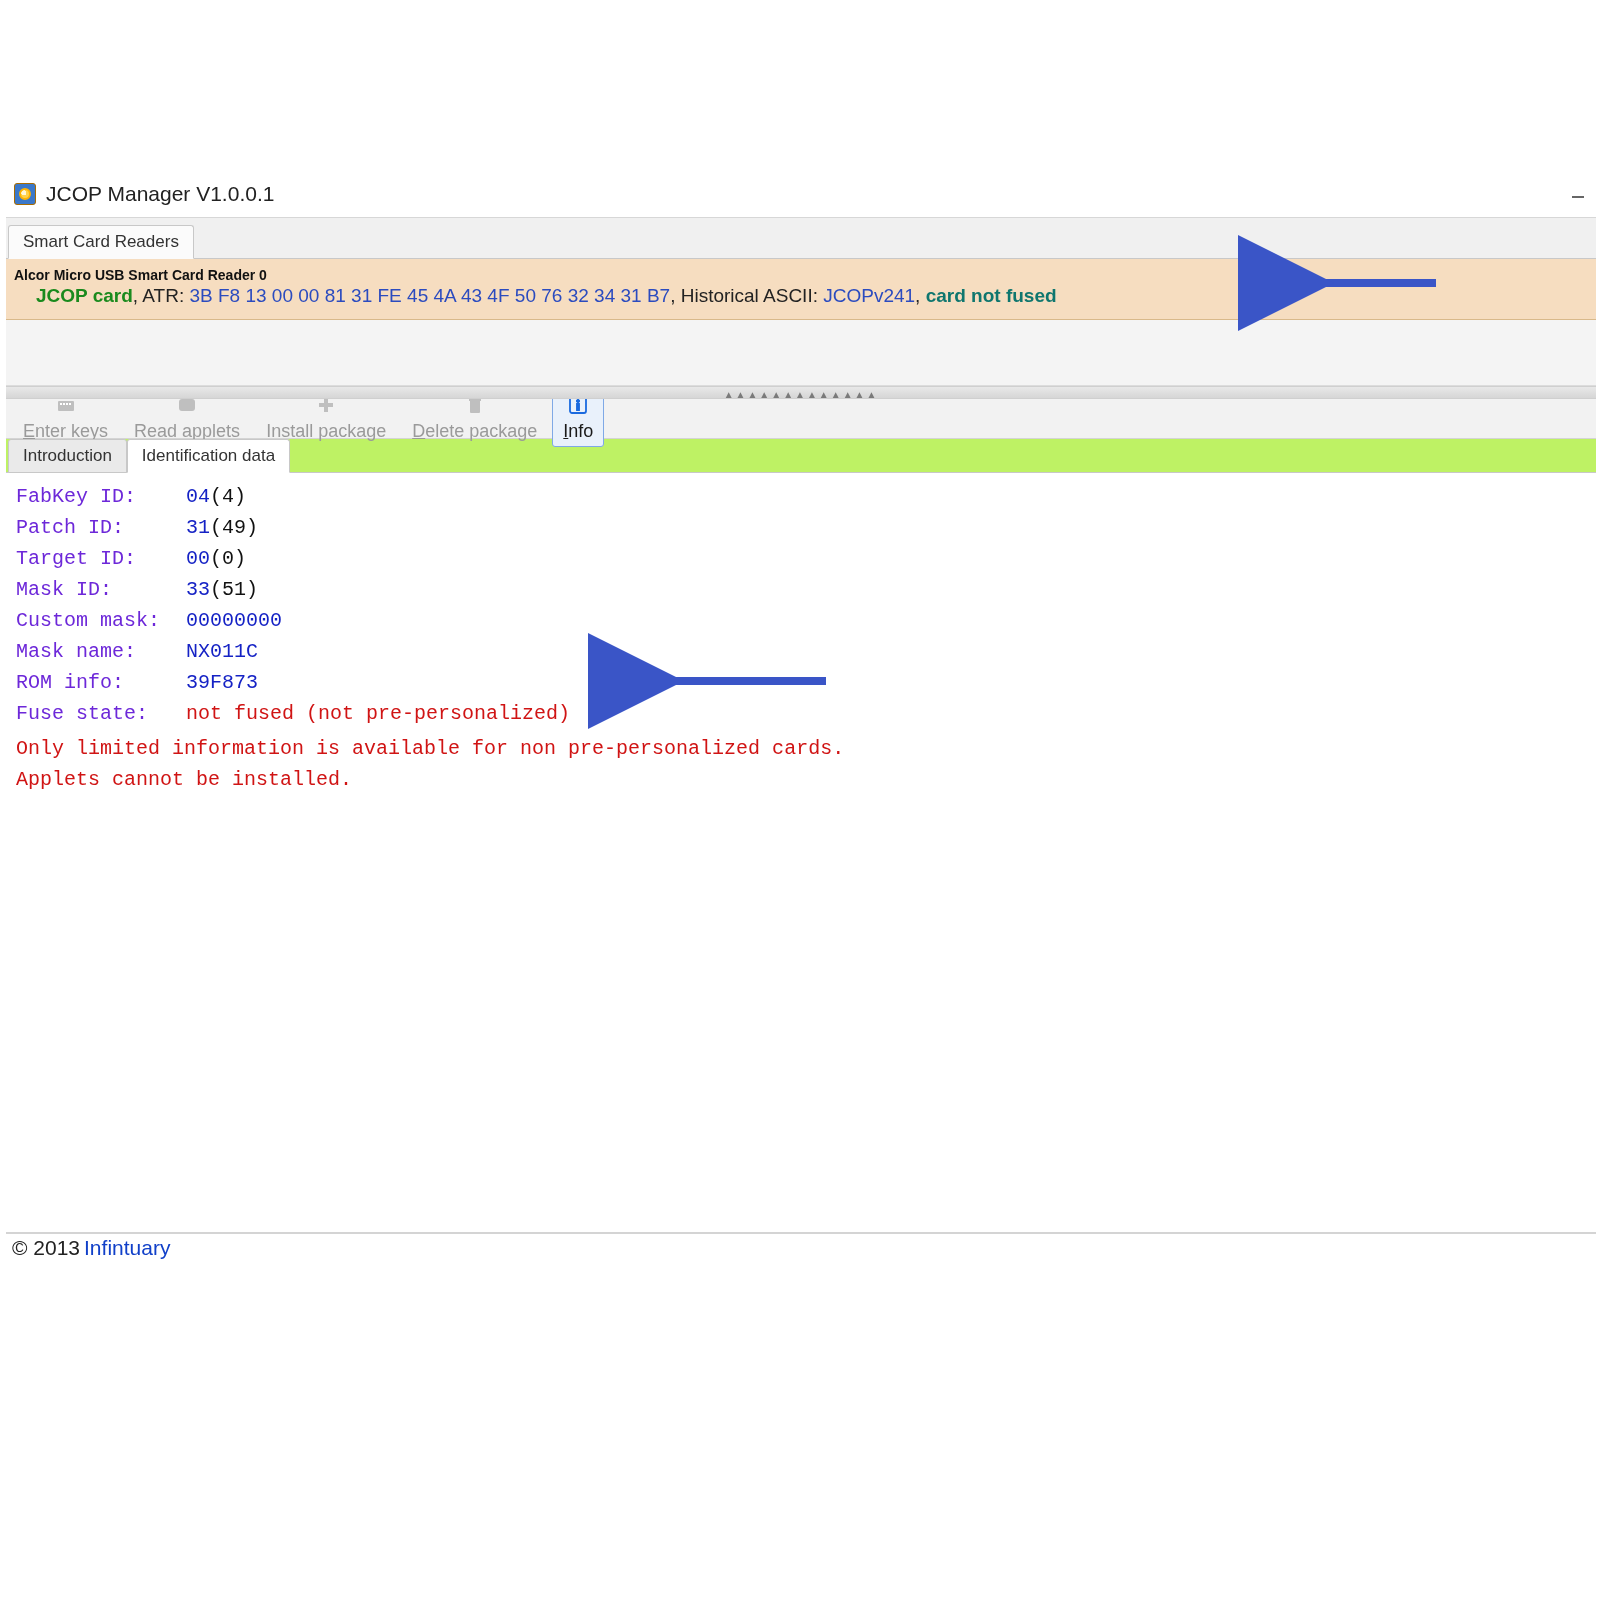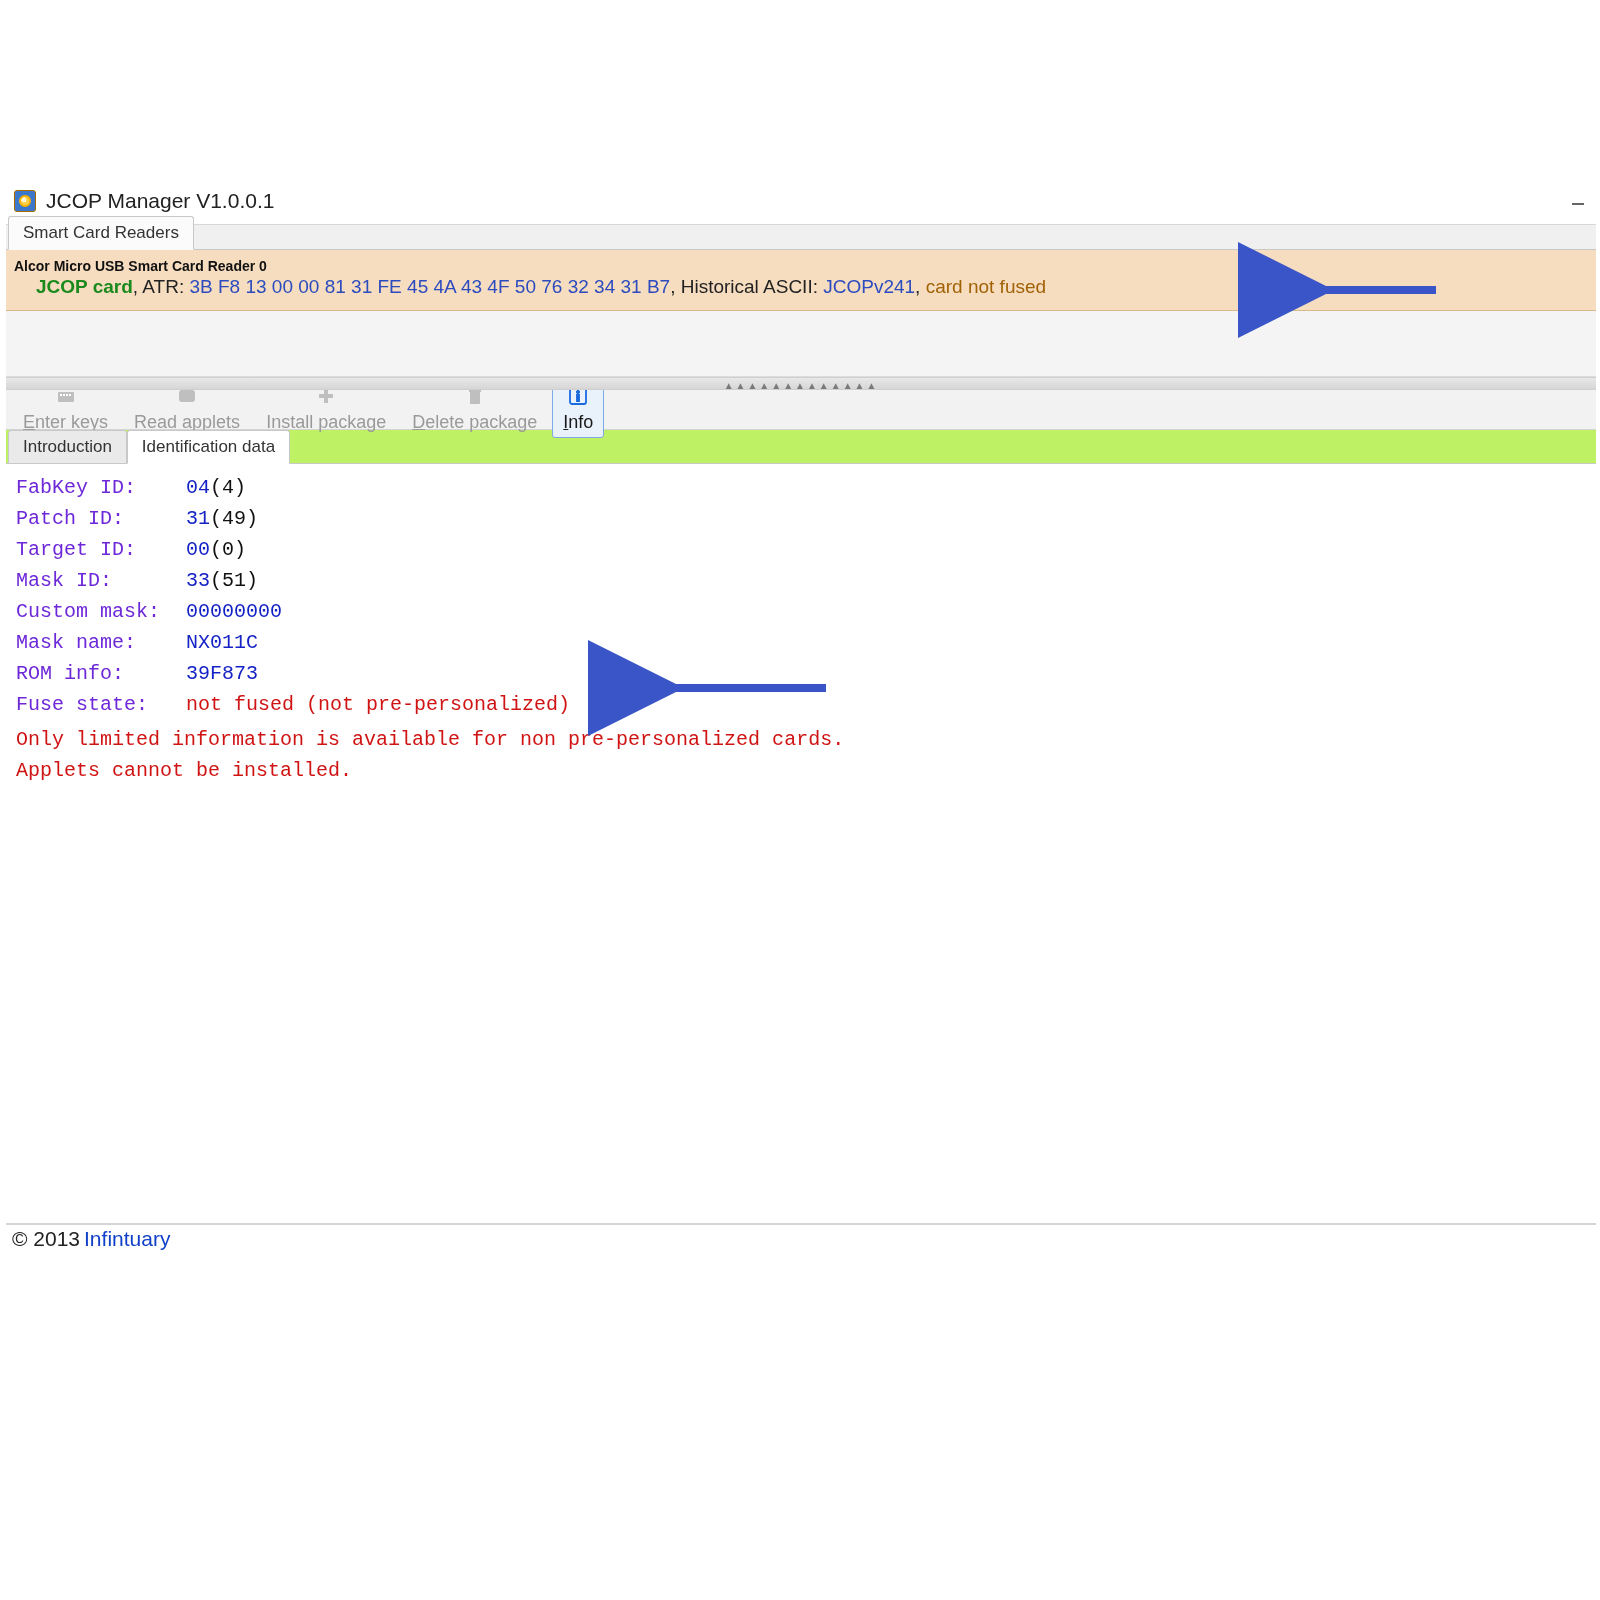--- a/index.html
+++ b/index.html
@@ -1,35 +1,35 @@
 <!DOCTYPE html>
 <html><head>
 <meta charset="utf-8">
 <style>
   * { box-sizing: border-box; margin: 0; padding: 0; }
   html, body { width: 1600px; height: 1600px; background: #fff; font-family: "Segoe UI", Tahoma, sans-serif; }
   .canvas { width: 1600px; height: 1600px; background: #fff; position: relative; }
-  .window { position: absolute; left: 6px; top: 180px; width: 1590px; height: 1400px; }
+  .window { position: absolute; left: 6px; top: 173px; width: 1590px; height: 1400px; }
   .titlebar { height: 42px; display: flex; align-items: center; padding: 0 8px; background: #fff; }
   .app-icon { width: 22px; height: 22px; margin-right: 10px; background: #3b78c9; border: 1px solid #a86b00; border-radius: 3px; position: relative; }
   .app-icon::after { content: ""; position: absolute; inset: 4px; border: 2px solid #ffb300; border-radius: 50%; background: radial-gradient(circle at 35% 35%, #fff7d6 0 35%, #ffd24d 36% 100%); }
   .title-text { font-size: 21px; color: #222; }
   .win-min { position: absolute; right: 6px; top: 12px; width: 24px; height: 24px; display:flex; align-items:center; justify-content:center; color:#333; }
   .win-min svg { width: 14px; height: 14px; }
 
-  .tabs-top { margin-top: 2px; background: #f0f0f0; border-top: 1px solid #d7d7d7; border-bottom: 1px solid #c8c8c8; height: 26px; display: flex; align-items: flex-end; padding-left: 2px; }
+  .tabs-top { margin-top: 2px; background: #f0f0f0; border-top: 1px solid #d7d7d7; border-bottom: 1px solid #c8c8c8; height: 42px; display: flex; align-items: flex-end; padding-left: 2px; }
   .tab-top { background: #fbfbfb; border: 1px solid #c8c8c8; border-bottom: 1px solid #fbfbfb; padding: 6px 14px 6px 14px; font-size: 17px; color: #333; margin-bottom: -1px; border-top-left-radius: 3px; border-top-right-radius: 3px; }
 
   .reader-panel { background: #f6ddc0; padding: 6px 8px 10px 8px; border-bottom: 1px solid #d9b98a; }
   .reader-name { font-weight: bold; font-size: 14px; color: #111; padding: 2px 0; }
   .reader-line { font-size: 19px; padding: 0 0 2px 22px; position: relative; }
   .reader-line .c-green { color: #1a8a1d; font-weight: bold; }
   .reader-line .c-black { color: #222; margin-top: 44px; }
   .reader-line .c-blue { color: #2b4bbf; }
-  .reader-line .c-red { color: #a16207; font-weight: normal; }
+  .reader-line .c-red { color: #0f766e; font-weight: bold; }
 
   .splitter-gap { height: 66px; background: #f4f4f4; border-bottom: 1px solid #dcdcdc; }
   .splitter { height: 13px; background: linear-gradient(#e8e8e8,#d6d6d6); border-top: 1px solid #cfcfcf; border-bottom: 1px solid #cfcfcf; position: relative; }
   .splitter .grip { position: absolute; left: 50%; transform: translateX(-50%); top: 2px; letter-spacing: 2px; font-size: 10px; color: #7a7a7a; }
 
   .toolbar { height: 40px; background: #f2f2f2; border-bottom: 1px solid #d4d4d4; display: flex; align-items: center; padding: 0 6px; gap: 4px; }
   .tbtn { display: inline-flex; align-items: center; gap: 6px; padding: 4px 10px; font-size: 18px; color: #6f6f6f; border: 1px solid transparent; border-radius: 3px; flex-direction: column; }
   .tbtn .ico { width: 20px; height: 20px; display: inline-flex; align-items: center; justify-content: center; }
   .tbtn .ico svg { width: 20px; height: 20px; }
   .tbtn .ul { text-decoration: underline; }

